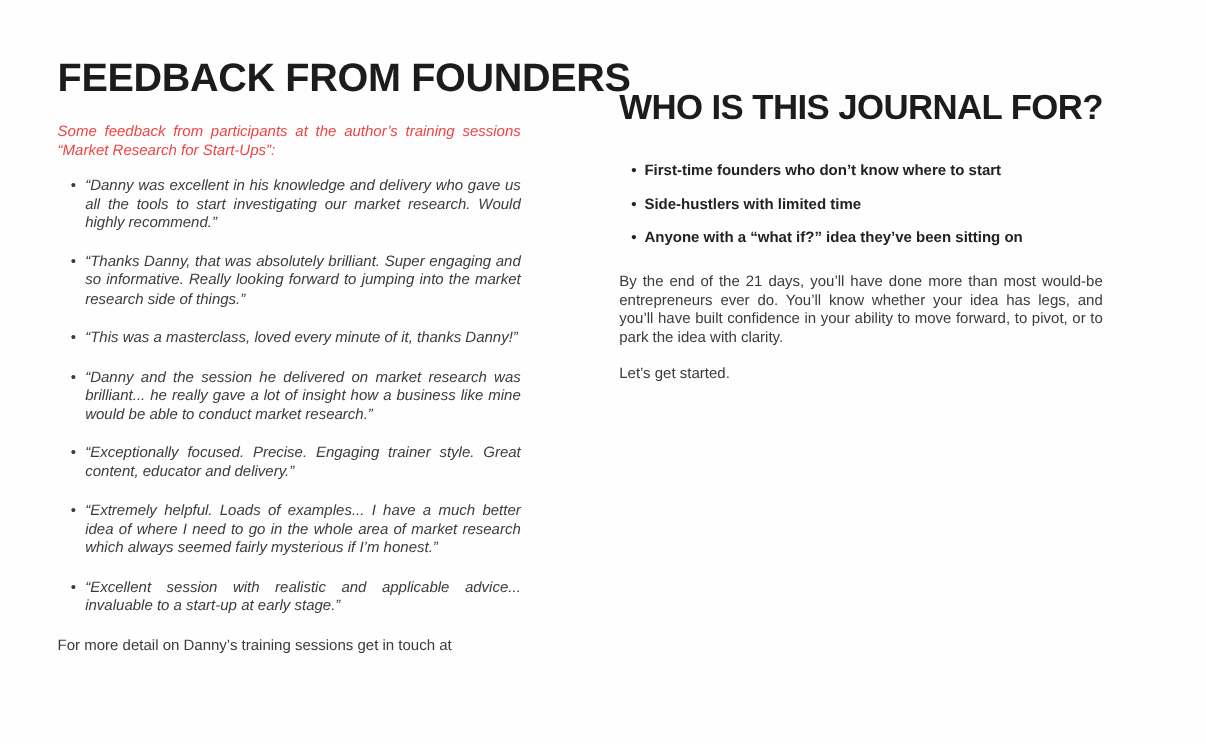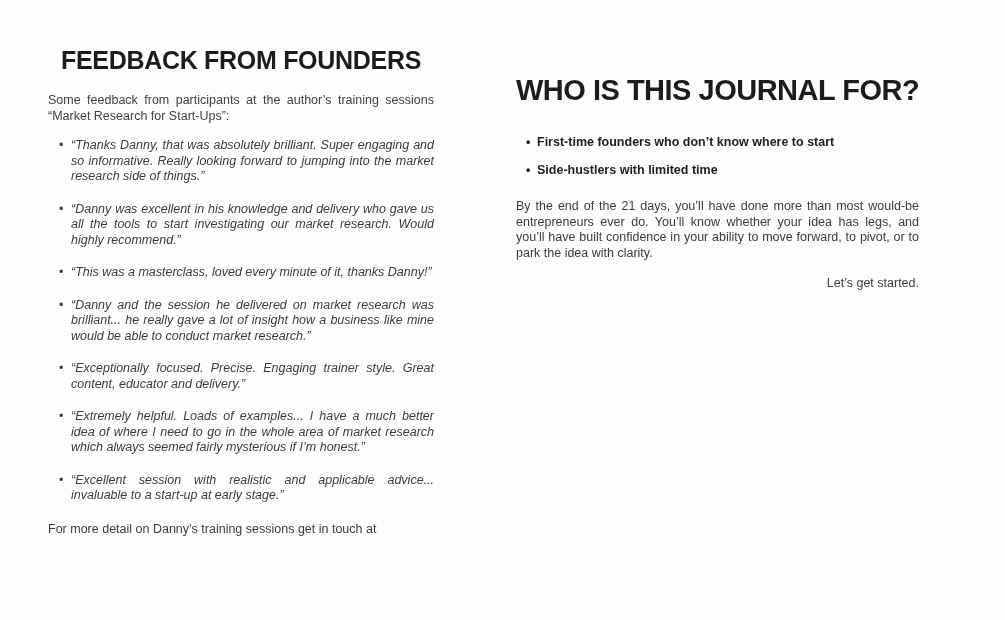--- a/index.html
+++ b/index.html
@@ -17,34 +17,35 @@
     color: #3b3b3b;
   }
   
   .left-page {
     position: absolute;
     left: 48px;
     top: 46px;
     width: 386px;
   }
   .left-title {
-    font-size: 25px;
+    font-size: 33px;
     font-weight: 700;
     letter-spacing: -0.3px;
     color: #1c1c1c;
     text-align: center;
     margin: 0 0 18px 0;
     white-space: nowrap;
   }
   .left-intro {
     font-size: 12.5px;
     line-height: 15.5px;
     text-align: justify;
     margin: 0 0 14px 0;
-    color: #404040;
+    color: #ef4444;
+    font-style: italic;
   }
   .quote-list {
     list-style: none;
     margin: 0;
     padding: 0;
   }
   .quote-list li {
     position: relative;
     padding-left: 23px;
     font-style: italic;
@@ -115,48 +116,49 @@
     color: #222222;
   }
   .right-para {
     font-size: 12.5px;
     line-height: 15.5px;
     text-align: justify;
     margin: 0 0 15px 0;
     color: #3b3b3b;
   }
   .right-para.last {
-    text-align: right;
+    text-align: left;
   }
 </style>
 </head>
 <body>
 
 <div id="spread">
 
   <div class="left-page">
     <h1 class="left-title">FEEDBACK FROM FOUNDERS</h1>
     <p class="left-intro">Some feedback from participants at the author’s training sessions “Market Research for Start-Ups”:</p>
     <ul class="quote-list">
+      <li>“Danny was excellent in his knowledge and delivery who gave us all the tools to start investigating our market research. Would highly recommend.”</li>
       <li>“Thanks Danny, that was absolutely brilliant. Super engaging and so informative. Really looking forward to jumping into the market research side of things.”</li>
-      <li>“Danny was excellent in his knowledge and delivery who gave us all the tools to start investigating our market research. Would highly recommend.”</li>
       <li>“This was a masterclass, loved every minute of it, thanks Danny!”</li>
       <li>“Danny and the session he delivered on market research was brilliant... he really gave a lot of insight how a business like mine would be able to conduct market research.”</li>
       <li>“Exceptionally focused. Precise. Engaging trainer style. Great content, educator and delivery.”</li>
       <li>“Extremely helpful. Loads of examples... I have a much better idea of where I need to go in the whole area of market research which always seemed fairly mysterious if I’m honest.”</li>
       <li>“Excellent session with realistic and applicable advice... invaluable to a start-up at early stage.”</li>
     </ul>
     <div class="left-footer">
       <div>For more detail on Danny’s training sessions get in touch at</div>
     </div>
   </div>
 
   <div class="right-page">
     <h1 class="right-title">WHO IS THIS JOURNAL FOR?</h1>
     <ul class="audience-list">
       <li>First-time founders who don’t know where to start</li>
       <li>Side-hustlers with limited time</li>
+      <li>Anyone with a “what if?” idea they’ve been sitting on</li>
     </ul>
     <p class="right-para">By the end of the 21 days, you’ll have done more than most would-be entrepreneurs ever do. You’ll know whether your idea has legs, and you’ll have built confidence in your ability to move forward, to pivot, or to park the idea with clarity.</p>
     <p class="right-para last">Let’s get started.</p>
   </div>
 
 </div>
 
 </body></html>

